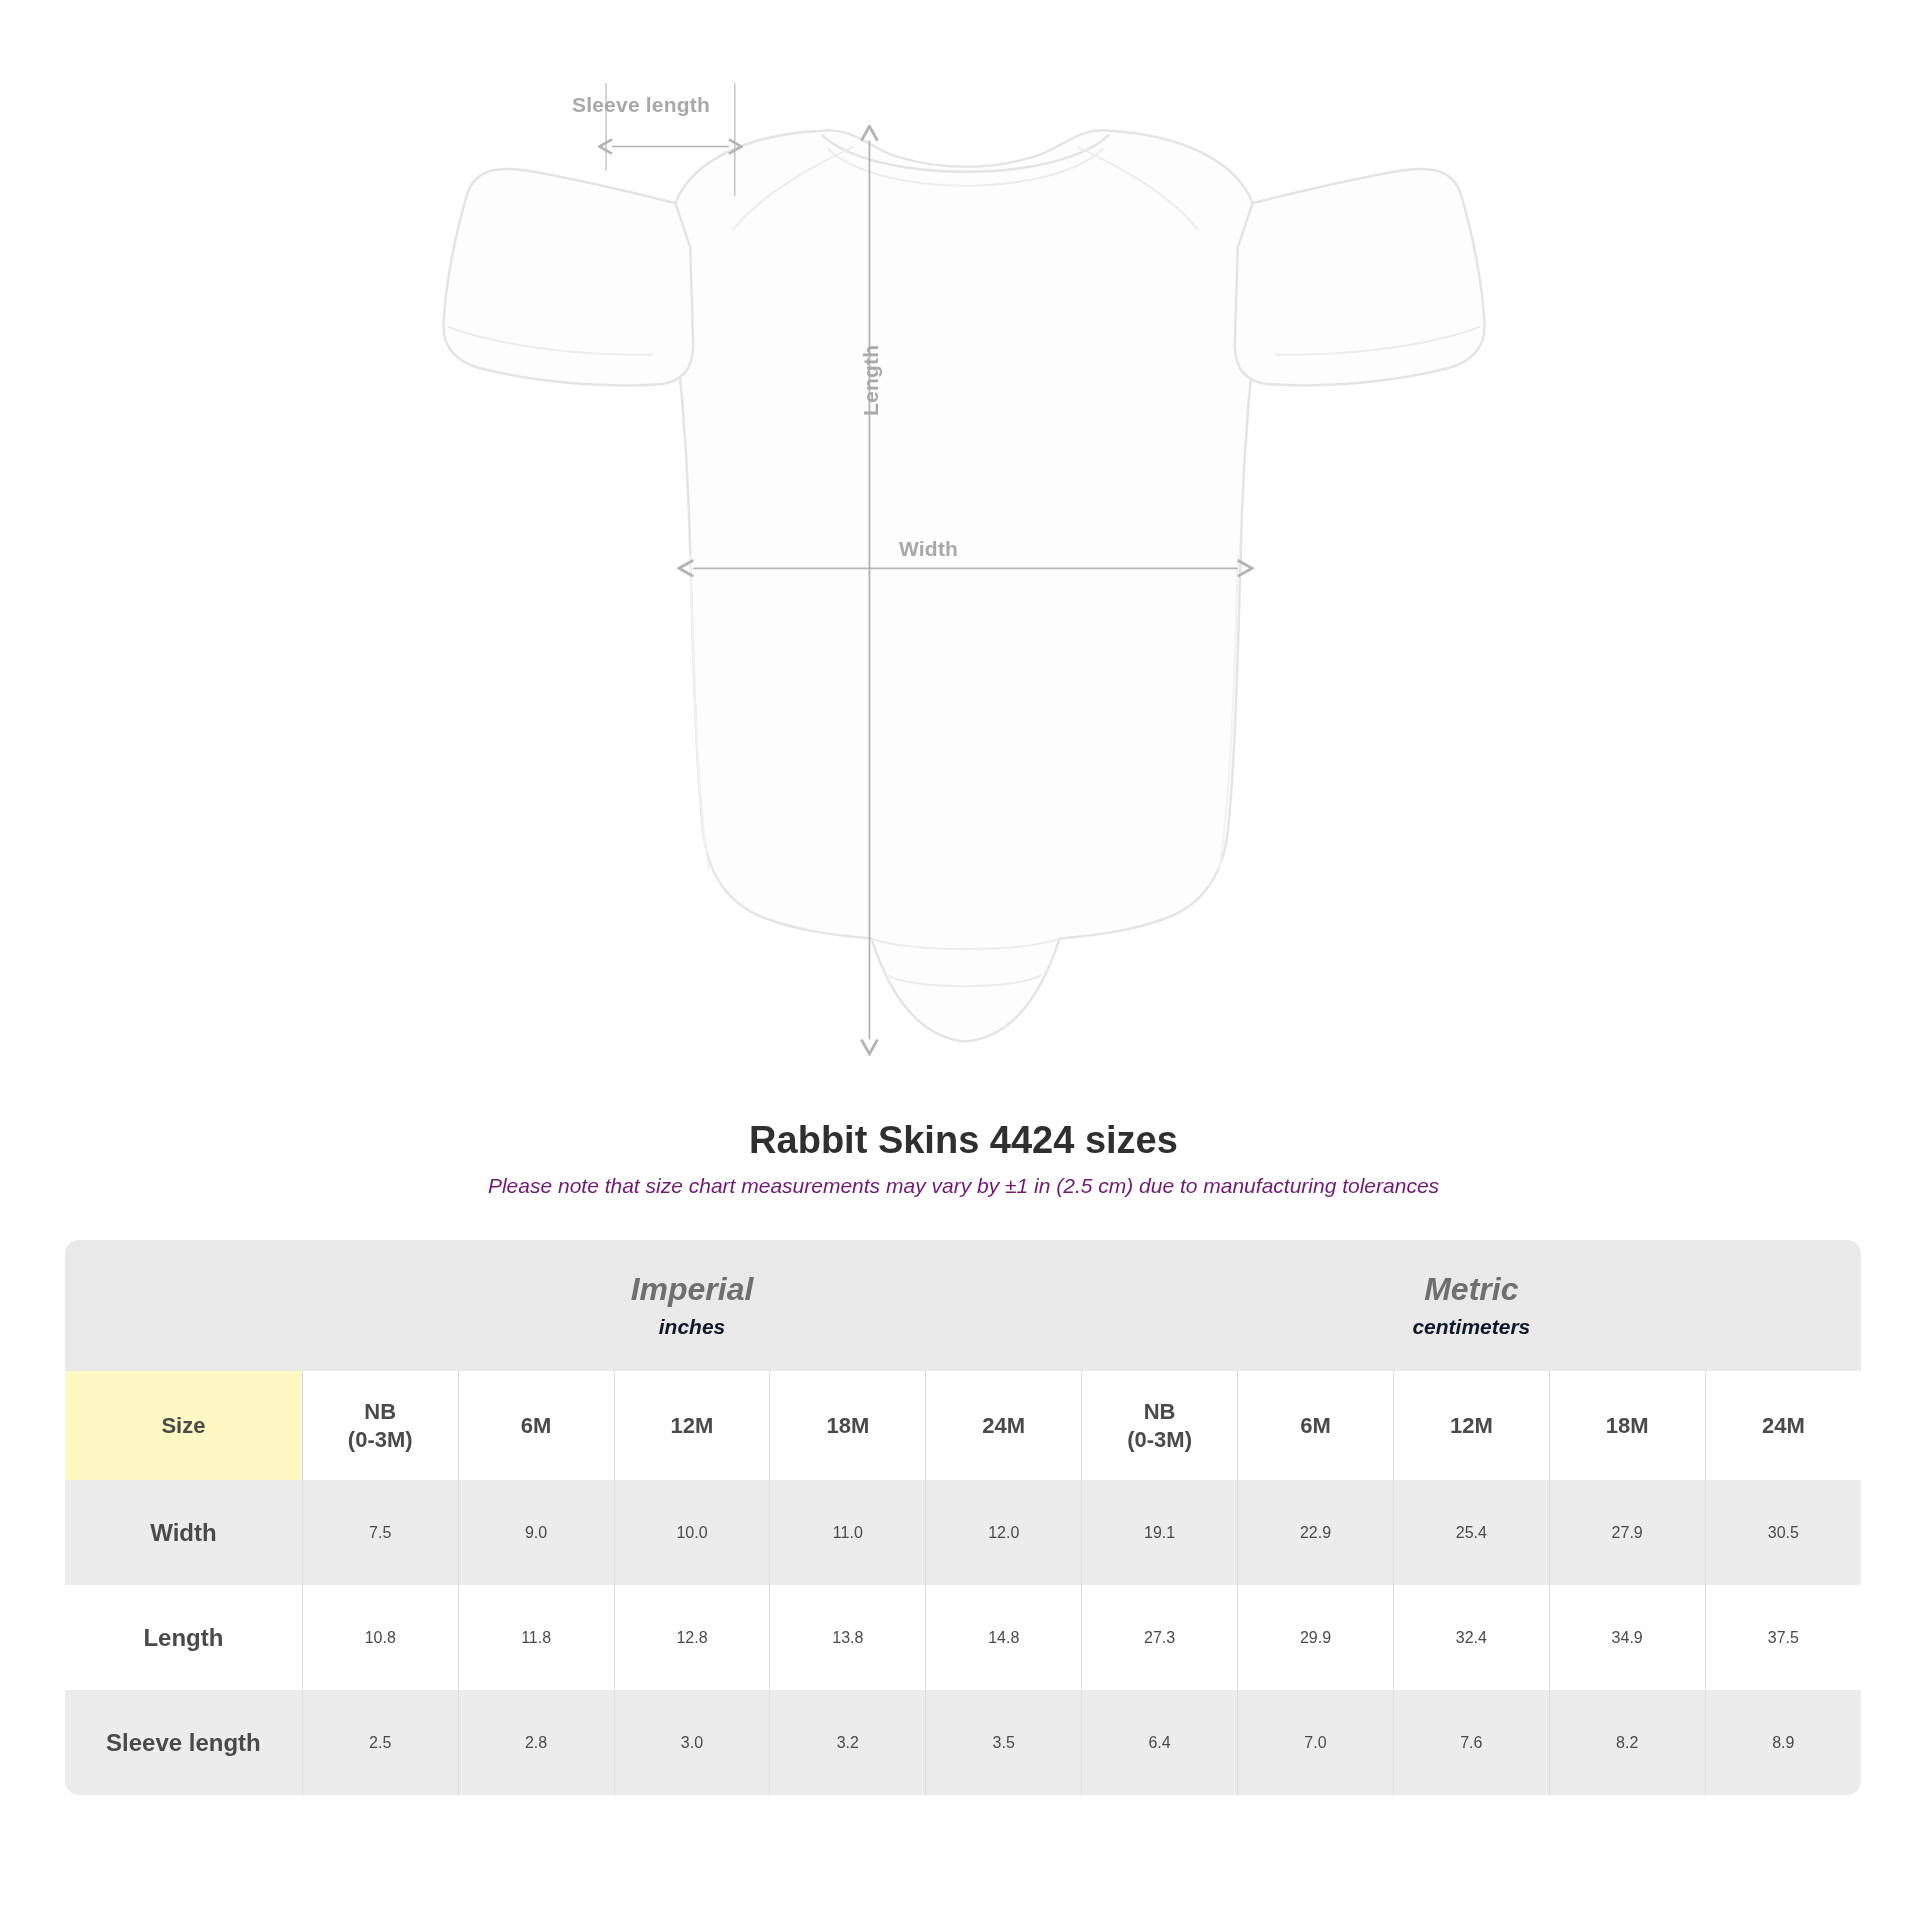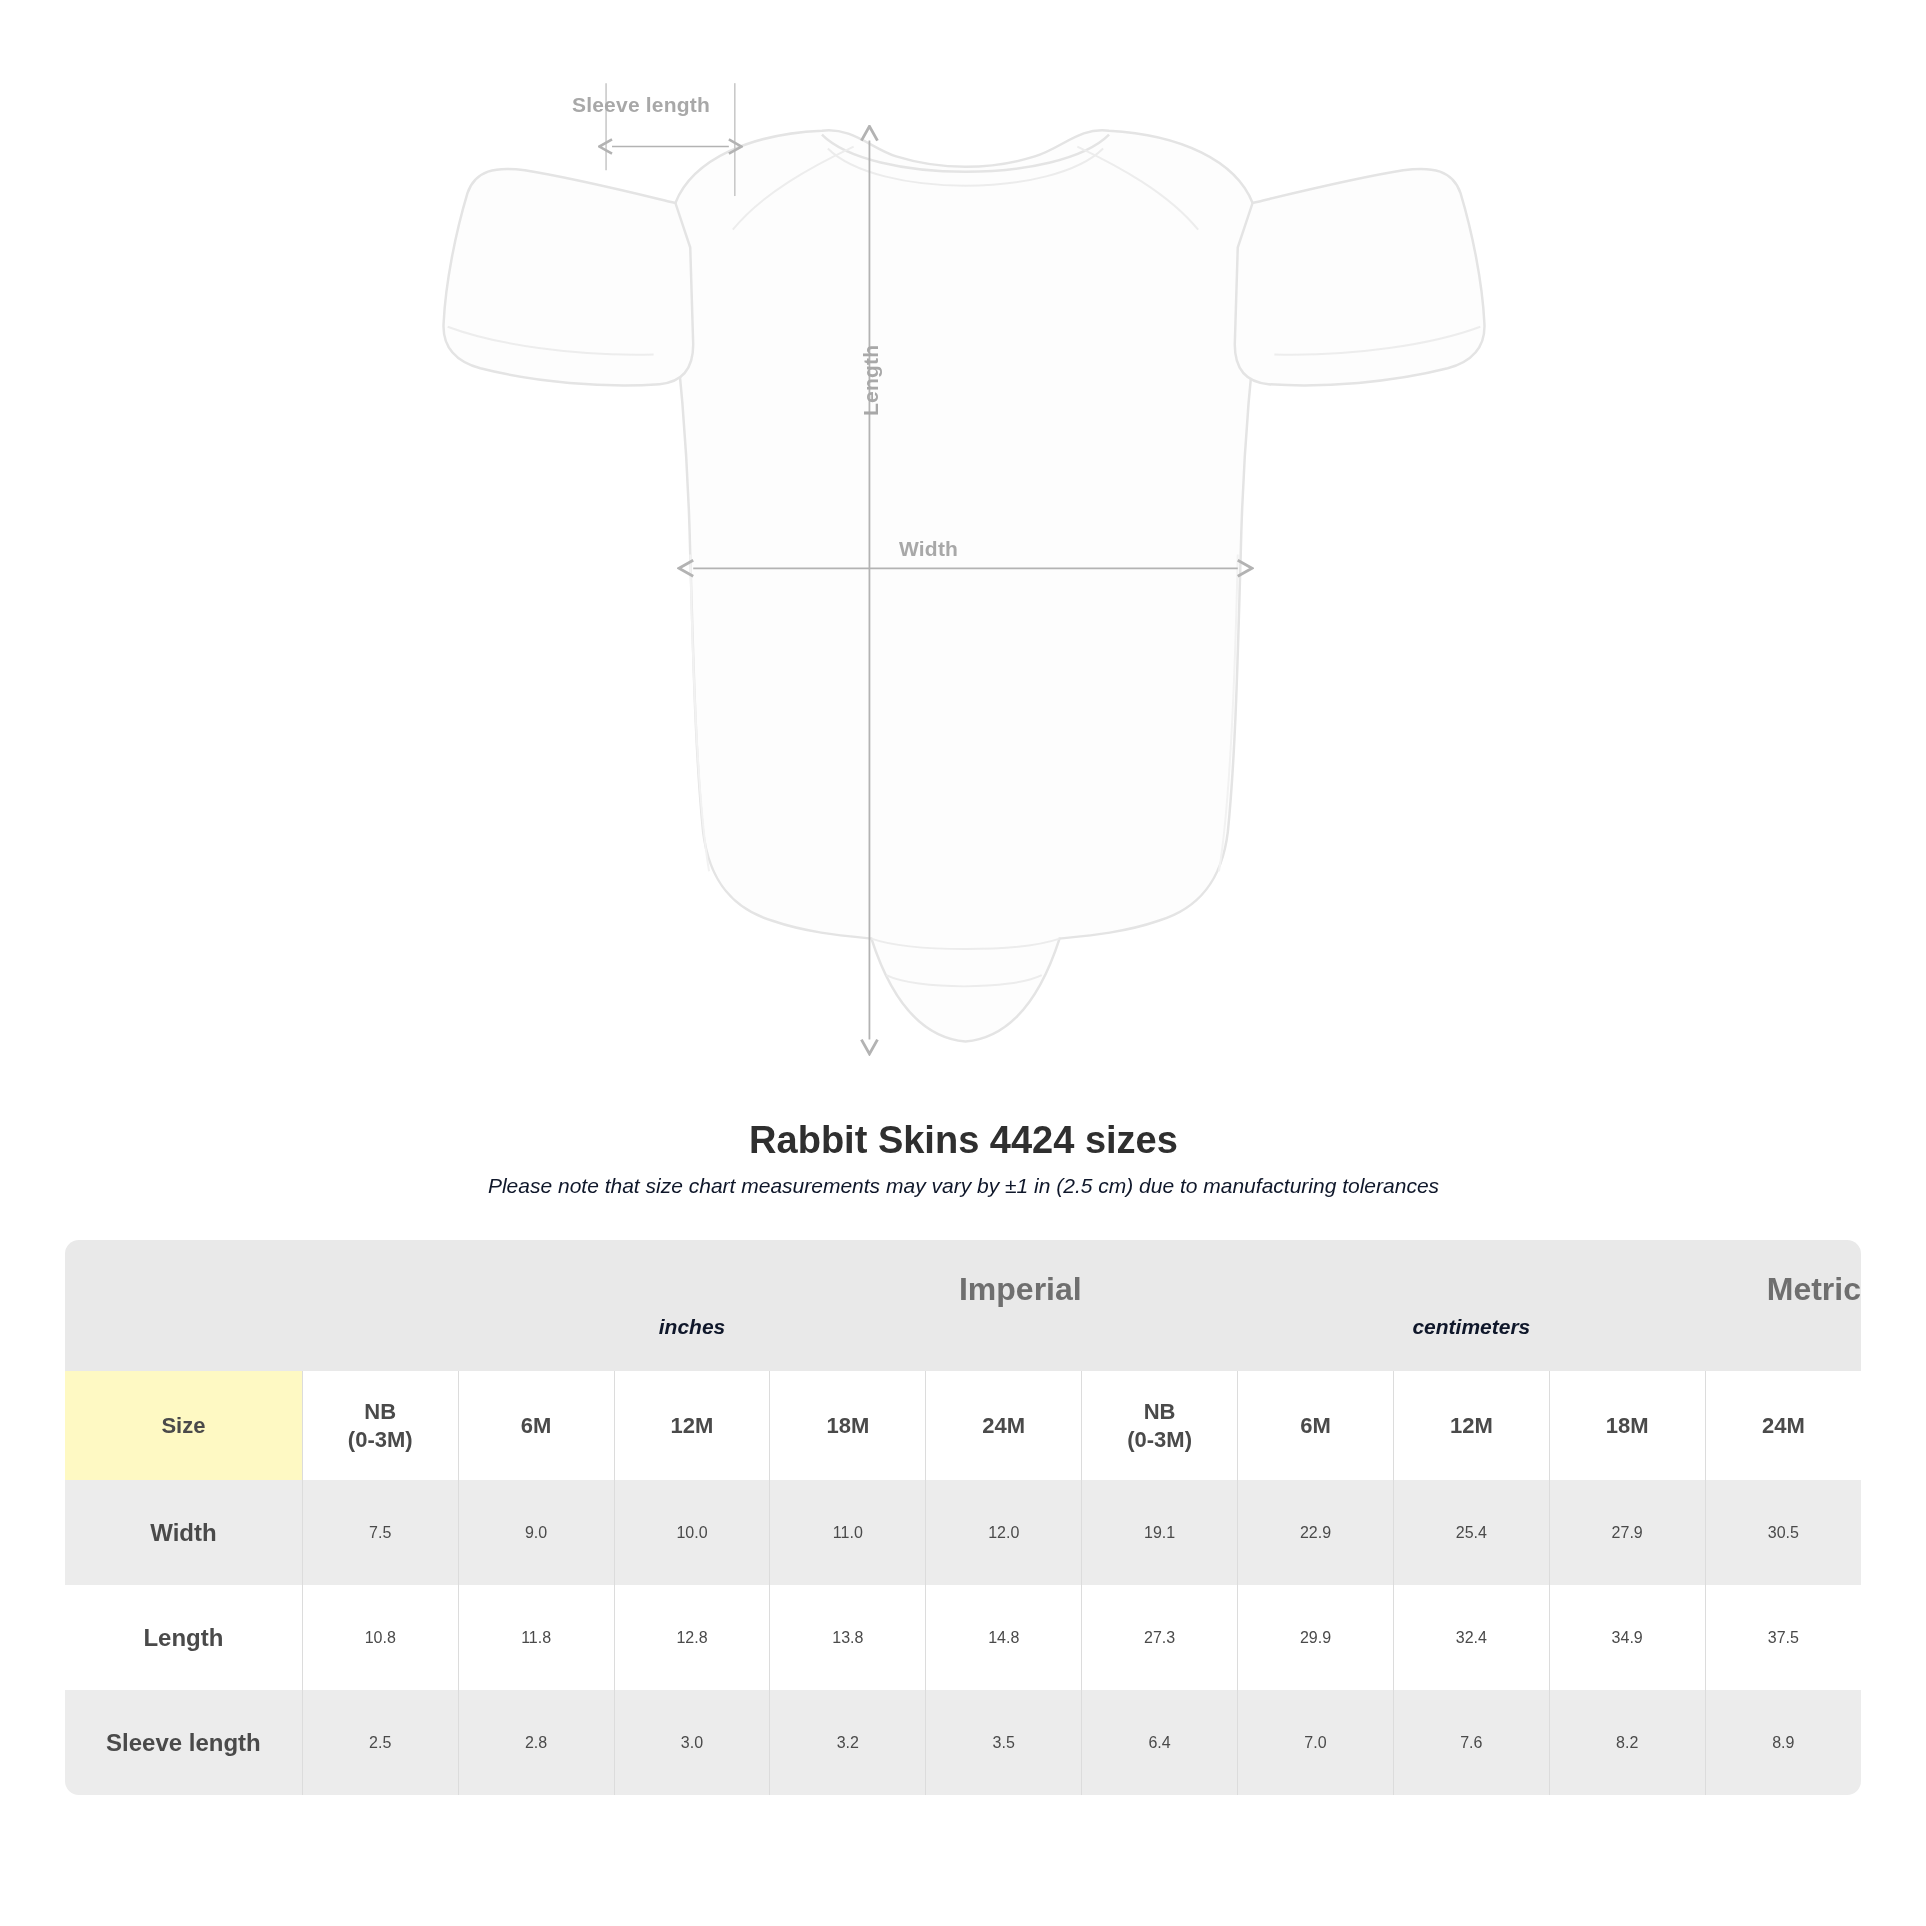--- a/index.html
+++ b/index.html
@@ -57,21 +57,21 @@
   }
   .chart-title {
     font-size: 38px;
     font-weight: bold;
     color: #2f2f2f;
     margin: 0 0 12px 0;
   }
   .chart-note {
     font-size: 21px;
     font-style: italic;
-    color: #0f172a;
+    color: #701a75;
     margin: 0;
   }
 
   
   .table-wrap {
     margin: 42px 65px 0 65px;
   }
   table.size-table {
     width: 1796px;
     border-collapse: collapse;
@@ -88,24 +88,24 @@
   .unit-head-cell {
     background: #e9e9e9;
     height: 131px;
     padding: 0;
   }
   .unit-head-cell.blank {
     background: #e9e9e9;
   }
   .unit-name {
     font-size: 32px;
+    font-style: italic;
     font-weight: bold;
     color: #6f6f6f;
     line-height: 1.1;
-    text-align: right;
   }
   .unit-sub {
     font-size: 21px;
     font-style: italic;
     color: #0f172a;
     margin-top: 8px;
   }
 
   .col-head {
     background: #ffffff;

